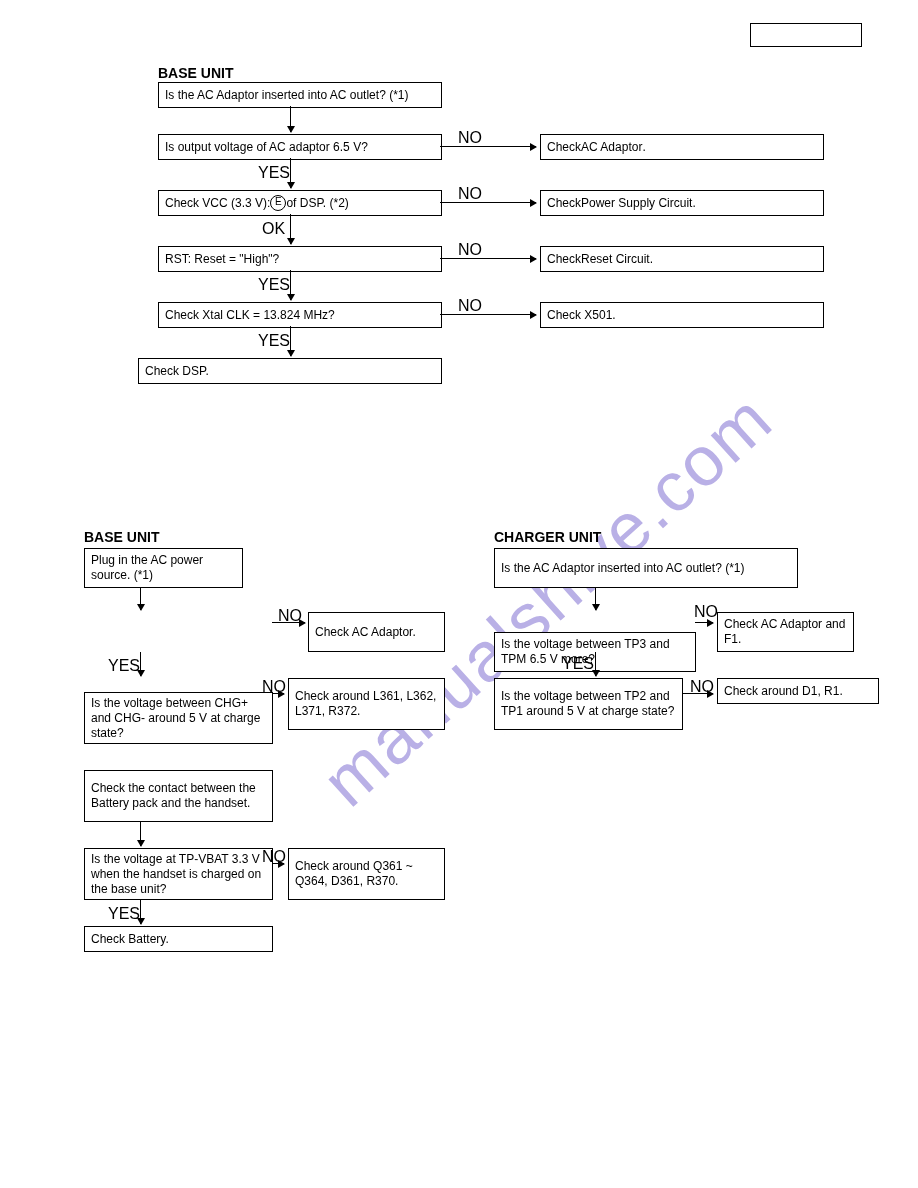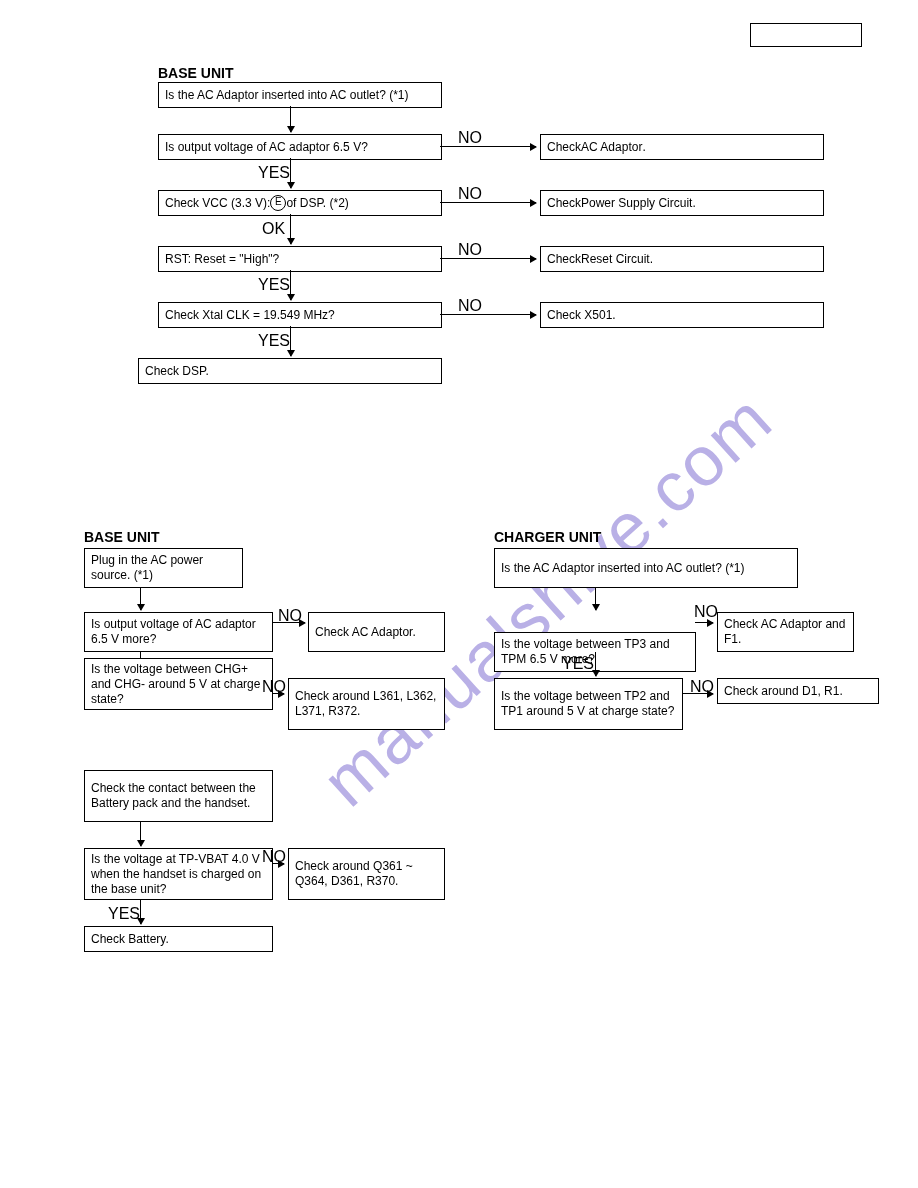--- a/index.html
+++ b/index.html
@@ -81,21 +81,21 @@
     <span>Check </span>
       <b>Reset Circuit</b>
       <span>.</span>
   </div>
   <div class="arrowV" style="left:290px;top:270px;height:30px">
       <div class="head"></div>
     </div>
   <div class="label" style="left:258px;top:276px">YES</div>
 
   <div class="box" style="left:158px;top:302px;width:270px;height:16px">
-      <span>Check Xtal CLK = 19.549 MHz?</span>
+      <span>Check Xtal CLK = 13.824 MHz?</span>
     </div>
   <div class="arrowH" style="left:440px;top:314px;width:96px">
       <div class="head"></div>
     </div>
   <div class="label" style="left:458px;top:297px">NO</div>
   <div class="box" style="left:540px;top:302px;width:270px;height:16px">
       <span>Check X501.</span>
     </div>
   <div class="arrowV" style="left:290px;top:326px;height:30px">
       <div class="head"></div>
@@ -108,57 +108,54 @@
 
   <div class="title" style="left:84px;top:529px">BASE UNIT</div>
 
   <div class="box" style="left:84px;top:548px;width:145px;height:30px">
       <span>Plug in the AC power source. (*1)</span>
     </div>
   <div class="arrowV" style="left:140px;top:588px;height:22px">
       <div class="head"></div>
     </div>
 
-  <div class="box" style="left:84px;top:612px;width:175px;height:30px">
-      <span>Is output voltage of AC adaptor 6.5 V more?</span>
-    </div>
   <div class="arrowH" style="left:272px;top:622px;width:33px">
       <div class="head"></div>
     </div>
   <div class="label" style="left:278px;top:607px">NO</div>
   <div class="box" style="left:308px;top:612px;width:123px;height:30px">
       <span>Check AC Adaptor.</span>
     </div>
   <div class="arrowV" style="left:140px;top:652px;height:24px">
       <div class="head"></div>
     </div>
   <div class="label" style="left:108px;top:657px">YES</div>
 
-  <div class="box" style="left:84px;top:658px;width:175px;height:42px">
+  <div class="box" style="left:84px;top:692px;width:175px;height:42px">
       <span>Is the voltage between CHG+ and CHG- around 5 V at charge state?</span>
     </div>
   <div class="arrowH" style="left:272px;top:693px;width:12px">
       <div class="head"></div>
     </div>
   <div class="label" style="left:262px;top:678px">NO</div>
   <div class="box" style="left:288px;top:678px;width:143px;height:42px">
       <span>Check around L361, L362, L371, R372.</span>
     </div>
 
   <div class="title" style="left:84px;top:773px">HANDSET</div>
 
   <div class="box" style="left:84px;top:770px;width:175px;height:42px">
       <span>Check the contact between the Battery pack and the handset.</span>
     </div>
   <div class="arrowV" style="left:140px;top:822px;height:24px">
       <div class="head"></div>
     </div>
 
   <div class="box" style="left:84px;top:848px;width:175px;height:42px">
-      <span>Is the voltage at TP-VBAT 4.0 V when the handset is charged on the base unit?</span>
+      <span>Is the voltage at TP-VBAT 3.3 V when the handset is charged on the base unit?</span>
     </div>
   <div class="arrowH" style="left:272px;top:863px;width:12px">
       <div class="head"></div>
     </div>
   <div class="label" style="left:262px;top:848px">NO</div>
   <div class="box" style="left:288px;top:848px;width:143px;height:42px">
       <span>Check around Q361 ~ Q364, D361, R370.</span>
     </div>
   <div class="arrowV" style="left:140px;top:900px;height:24px">
       <div class="head"></div>

